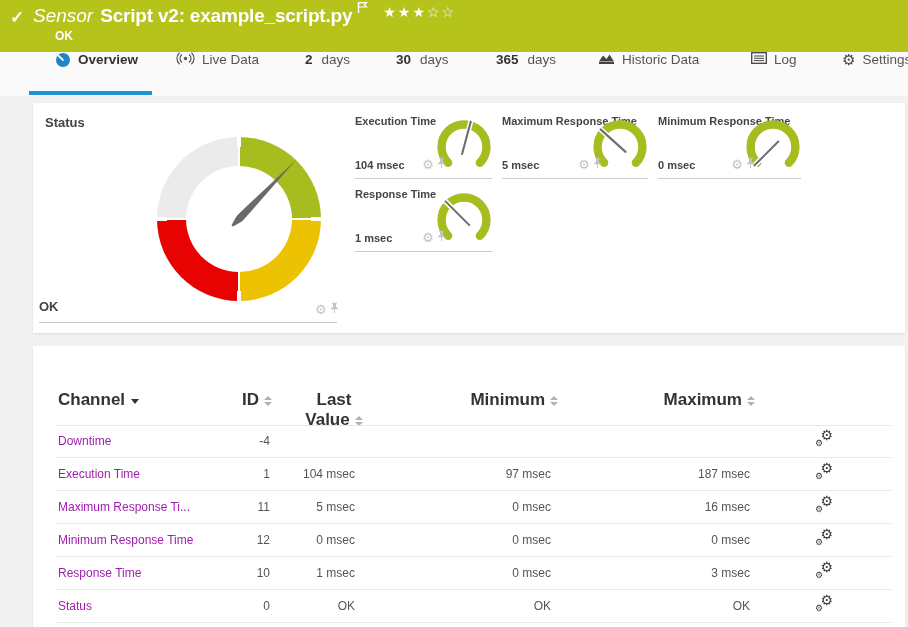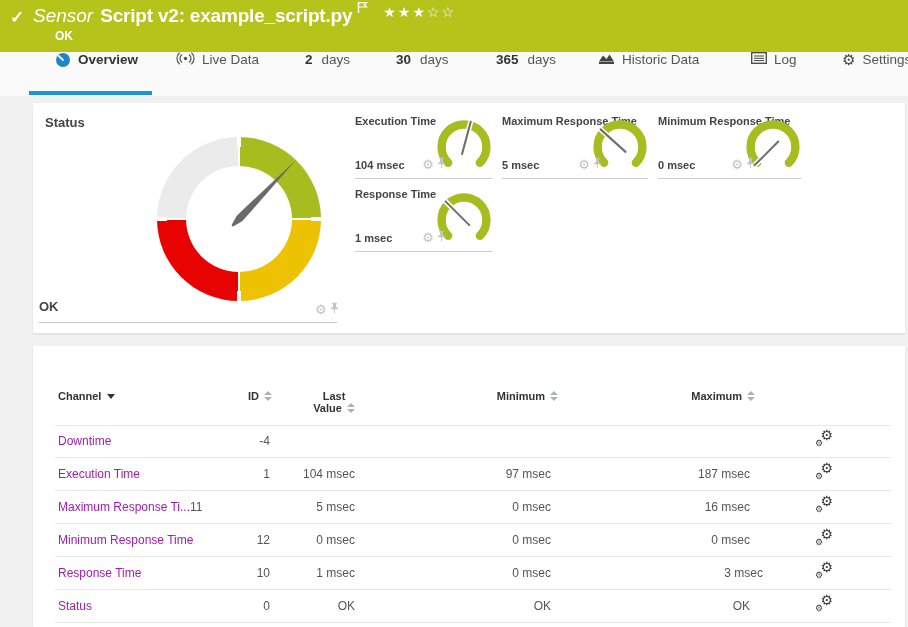--- a/index.html
+++ b/index.html
@@ -54,21 +54,21 @@
   .status-underline { position:absolute; left:6px; top:219px; width:298px; height:1px; background:#c9c9c9; }
 
   
   .mini-cell { position:absolute; height:64px; border-bottom:1px solid #ccc; }
   .mini-title { position:absolute; left:0; top:0; font-size:11px; font-weight:bold; color:#444; white-space:nowrap; }
   .mini-value { position:absolute; left:0; bottom:7px; font-size:11px; font-weight:bold; color:#444; }
   .mini-svg { position:absolute; right:0px; top:2px; }
   .mini-icons { position:absolute; right:46px; bottom:5px; display:flex; gap:3px; align-items:center; }
 
   
-  .th { position:absolute; font-size:11px; font-weight:bold; color:#333; cursor:pointer; white-space:nowrap; }
+  .th { position:absolute; font-size:17px; font-weight:bold; color:#333; cursor:pointer; white-space:nowrap; }
   .th-right { text-align:right; }
   .sort { display:inline-block; vertical-align:-1px; margin-left:5px; }
   .sort i { display:block; width:0; height:0; border-left:4px solid transparent; border-right:4px solid transparent; }
   .sort .up { border-bottom:4px solid #a9b3bd; margin-bottom:2px; }
   .sort .down { border-top:4px solid #a9b3bd; }
   .desc-arrow { display:inline-block; width:0; height:0; border-left:4.5px solid transparent; border-right:4.5px solid transparent; border-top:5px solid #333; margin-left:6px; vertical-align:1px; }
   .trow { position:absolute; left:22px; width:836px; height:33px; border-bottom:1px solid #e8e8e8; cursor:pointer; }
   .tcell { position:absolute; top:9px; font-size:12px; color:#555; white-space:nowrap; }
   .tcell.ch { color:#a21caf; }
   .gears-icon { position:absolute; top:6px; width:18px; height:18px; cursor:pointer; }
@@ -268,21 +268,21 @@
           <div class="tcell" style="left:200px; width:100px; text-align:right;">104 msec</div>
           <div class="tcell" style="left:376px; width:120px; text-align:right;">97 msec</div>
           <div class="tcell" style="left:575px; width:120px; text-align:right;">187 msec</div>
           <span class="gears-icon" style="left:760px;">
             <span class="g-big">⚙</span>
             <span class="g-small">⚙</span>
           </span>
         </div>
         <div class="trow" style="top: 145px;">
           <div class="tcell ch" style="left:3px;">Maximum Response Ti...</div>
-          <div class="tcell" style="left:135px; width:80px; ">11</div>
+          <div class="tcell" style="left:135px; width:80px; text-align:right;">11</div>
           <div class="tcell" style="left:200px; width:100px; text-align:right;">5 msec</div>
           <div class="tcell" style="left:376px; width:120px; text-align:right;">0 msec</div>
           <div class="tcell" style="left:575px; width:120px; text-align:right;">16 msec</div>
           <span class="gears-icon" style="left:760px;">
             <span class="g-big">⚙</span>
             <span class="g-small">⚙</span>
           </span>
         </div>
         <div class="trow" style="top: 178px;">
           <div class="tcell ch" style="left:3px;">Minimum Response Time</div>
@@ -293,21 +293,21 @@
           <span class="gears-icon" style="left:760px;">
             <span class="g-big">⚙</span>
             <span class="g-small">⚙</span>
           </span>
         </div>
         <div class="trow" style="top: 211px;">
           <div class="tcell ch" style="left:3px;">Response Time</div>
           <div class="tcell" style="left:135px; width:80px; text-align:right;">10</div>
           <div class="tcell" style="left:200px; width:100px; text-align:right;">1 msec</div>
           <div class="tcell" style="left:376px; width:120px; text-align:right;">0 msec</div>
-          <div class="tcell" style="left:588px; width:120px; text-align:right;">3 msec</div>
+          <div class="tcell" style="left:575px; width:120px; text-align:right;">3 msec</div>
           <span class="gears-icon" style="left:760px;">
             <span class="g-big">⚙</span>
             <span class="g-small">⚙</span>
           </span>
         </div>
         <div class="trow" style="top: 244px;">
           <div class="tcell ch" style="left:3px;">Status</div>
           <div class="tcell" style="left:135px; width:80px; text-align:right;">0</div>
           <div class="tcell" style="left:200px; width:100px; text-align:right;">OK</div>
           <div class="tcell" style="left:376px; width:120px; text-align:right;">OK</div>

